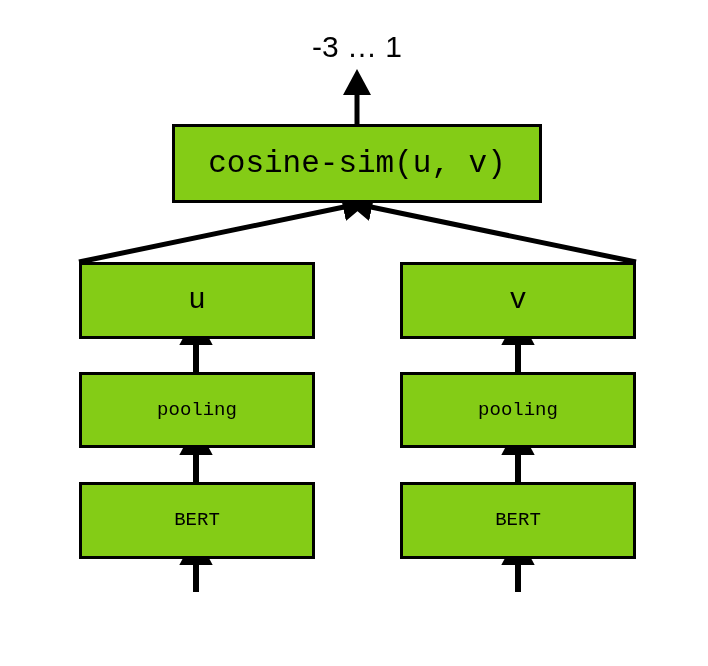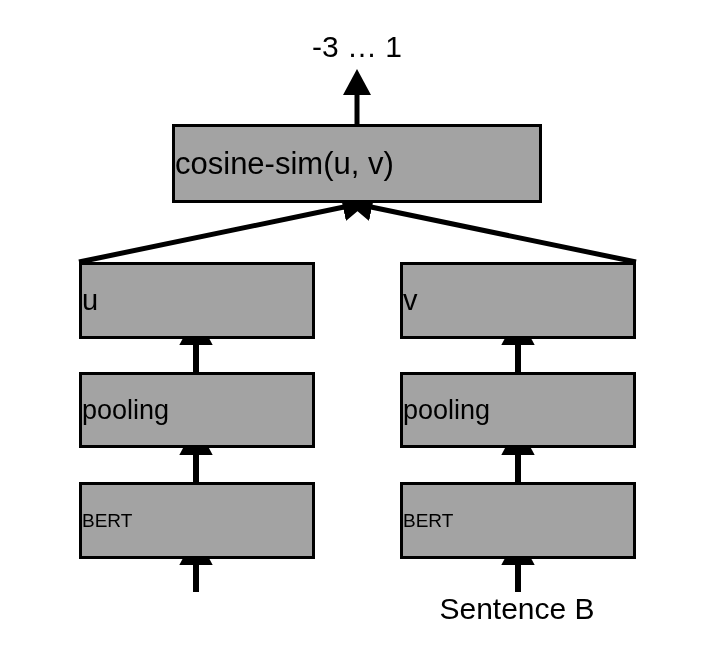--- a/index.html
+++ b/index.html
@@ -12,26 +12,27 @@
     width: 708px;
     height: 666px;
     background: #ffffff;
     font-family: "Liberation Sans", sans-serif;
     overflow: hidden;
   }
   .node-box {
     position: absolute;
     box-sizing: border-box;
     border: 3px solid #000000;
-    background: #a3a3a3;
+    background: #84cc16;
     display: flex;
     align-items: center;
-    justify-content: flex-start;
+    justify-content: center;
     color: #000000;
     line-height: 1;
+    font-family: Liberation Mono, monospace;
   }
   .node-label {
     display: block;
     text-align: center;
     white-space: nowrap;
   }
   .free-label {
     position: absolute;
     color: #000000;
     text-align: center;
@@ -66,21 +67,21 @@
     top: 372px;
     width: 236px;
     height: 76px;
   }
   #box-pooling-b {
     left: 400px;
     top: 372px;
     width: 236px;
     height: 76px;
   }
-  #box-pooling-a .node-label, #box-pooling-b .node-label { font-size: 27px; }
+  #box-pooling-a .node-label, #box-pooling-b .node-label { font-size: 19px; }
 
   #box-bert-a {
     left: 79px;
     top: 482px;
     width: 236px;
     height: 77px;
   }
   #box-bert-b {
     left: 400px;
     top: 482px;
@@ -173,15 +174,14 @@
 
   <div class="node-box" id="box-bert-a">
     <span class="node-label">BERT</span>
   </div>
 
   <div class="node-box" id="box-bert-b">
     <span class="node-label">BERT</span>
   </div>
 
 
-  <div class="free-label" id="label-sentence-b">Sentence B</div>
 
 </div>
 
 </body></html>

